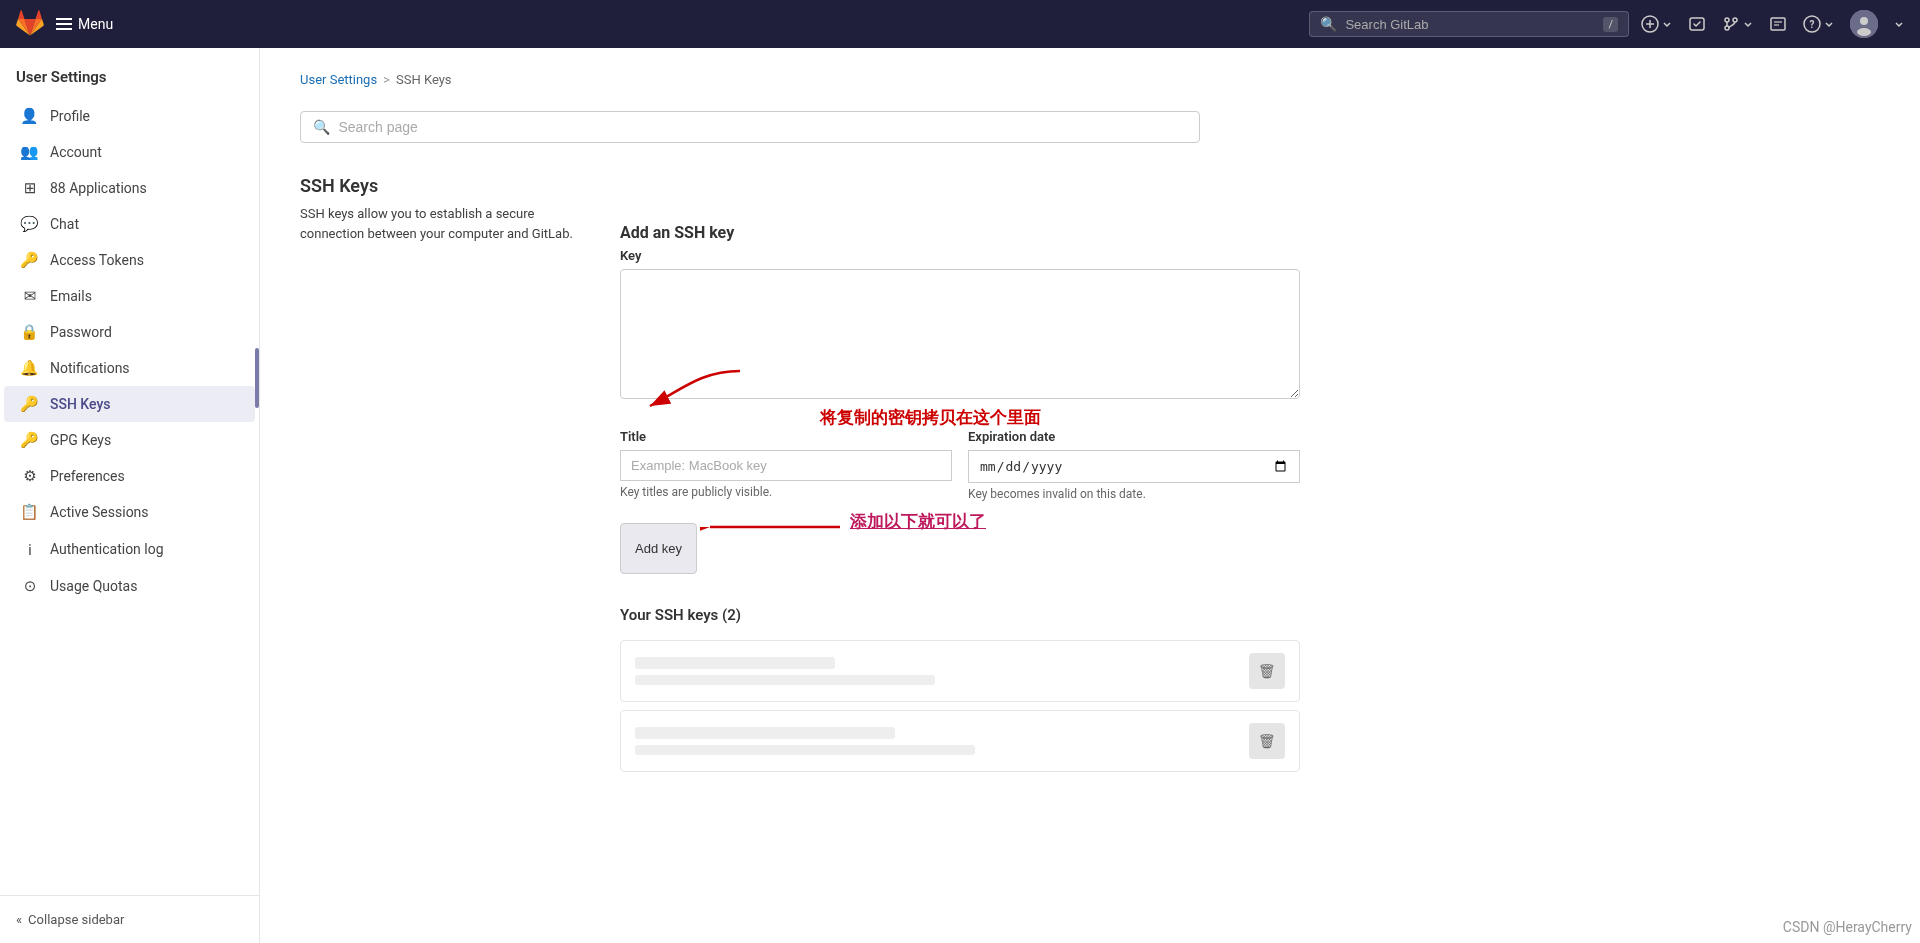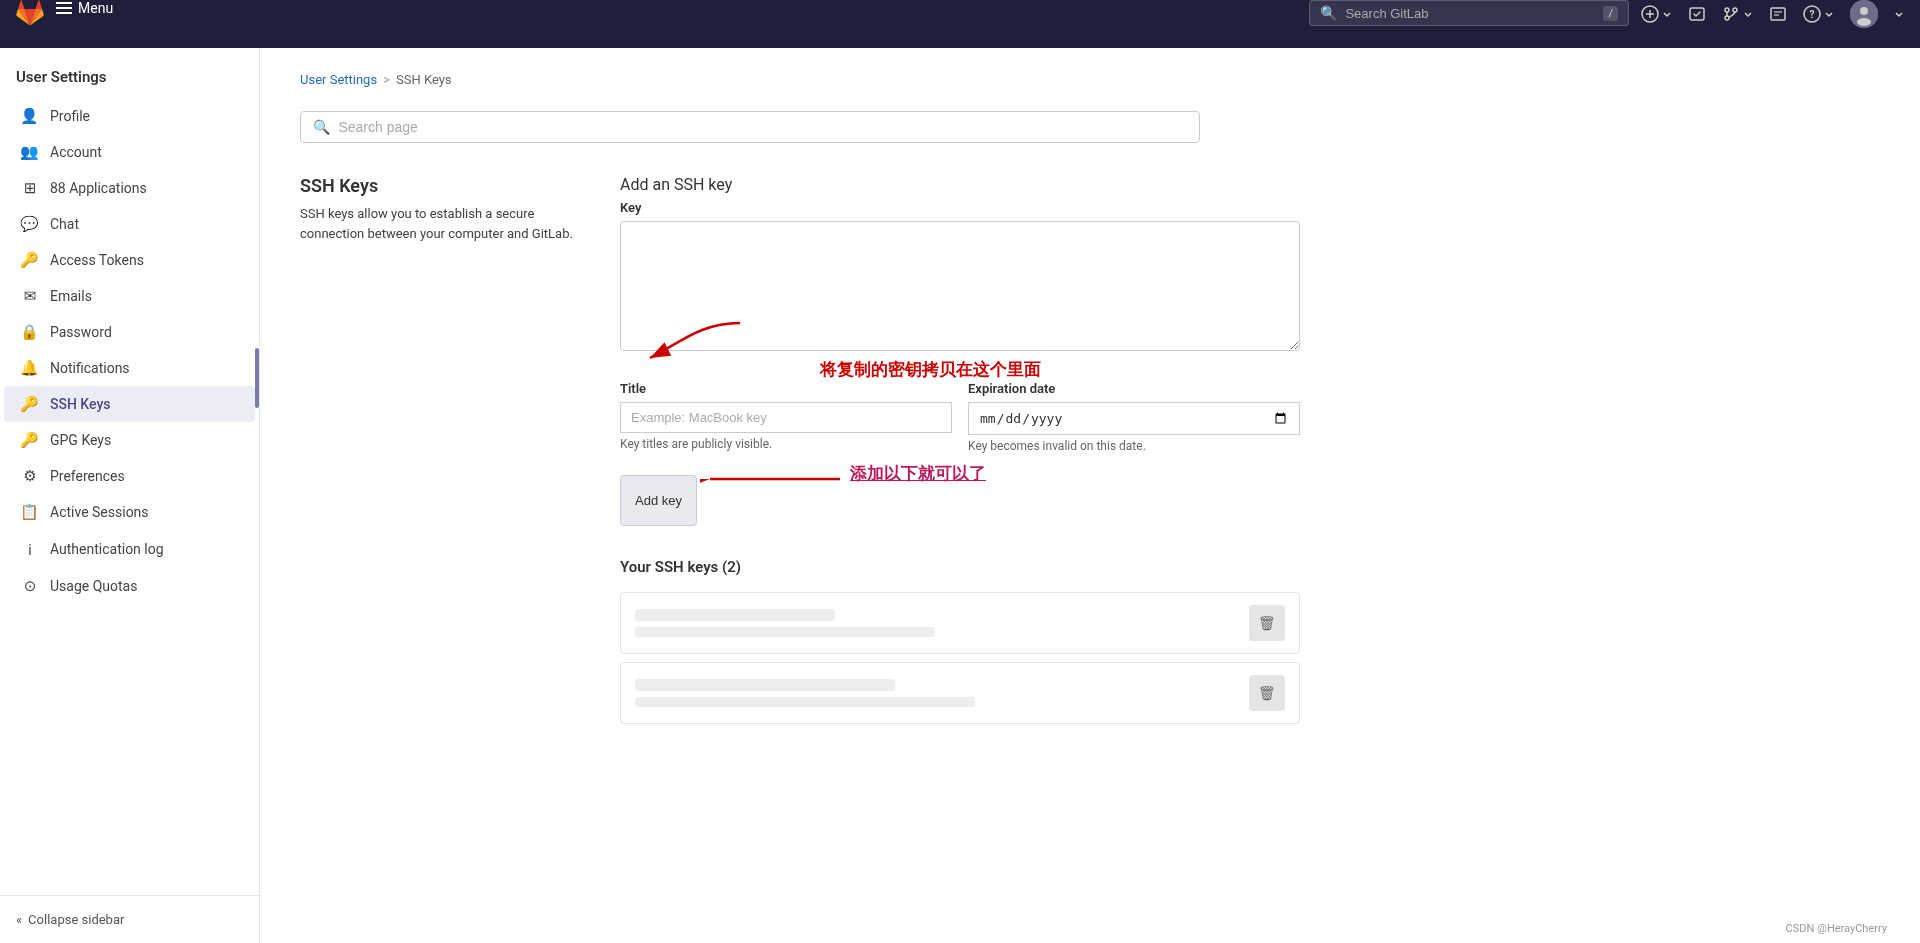--- a/index.html
+++ b/index.html
@@ -3,21 +3,21 @@
   <meta charset="utf-8">
   <style>
     * { box-sizing: border-box; margin: 0; padding: 0; }
     body { font-family: -apple-system, BlinkMacSystemFont, 'Segoe UI', Roboto, sans-serif; font-size: 14px; color: #333; background: #f5f5f5; }
 
     
     .navbar {
       background: #1f1f3b;
       height: 48px;
       display: flex;
-      align-items: flex-start;
+      align-items: center;
       padding: 0 16px;
       gap: 12px;
       position: fixed;
       top: 0; left: 0; right: 0;
       z-index: 100;
     }
     .navbar-logo {
       width: 28px; height: 28px;
     }
     .navbar-menu {
@@ -204,23 +204,24 @@
     .section-desc {
       font-size: 13px;
       color: #404040;
       line-height: 1.5;
     }
 
     
     .form-section {}
     .form-heading {
       font-size: 16px;
-      font-weight: 400;
+      font-weight: 700;
       color: #333;
       margin-bottom: 6px;
+      margin-top: 48px;
     }
     .form-subtext {
       font-size: 13px;
       color: #555;
       margin-bottom: 18px;
     }
     .form-subtext a { color: #1c6eb4; text-decoration: none; }
 
     .form-label {
       font-size: 13px;
@@ -326,22 +327,22 @@
       border: none;
       border-radius: 4px;
       width: 36px; height: 36px;
       cursor: pointer;
     }
 
     
     .watermark {
       position: fixed;
       bottom: 8px;
-      right: 33px;
-      font-size: 11px;
+      right: 8px;
+      font-size: 14px;
       color: #999;
       text-align: center;
     }
 
     
     .annotation-container {
       position: relative;
     }
   </style>
 </head>

